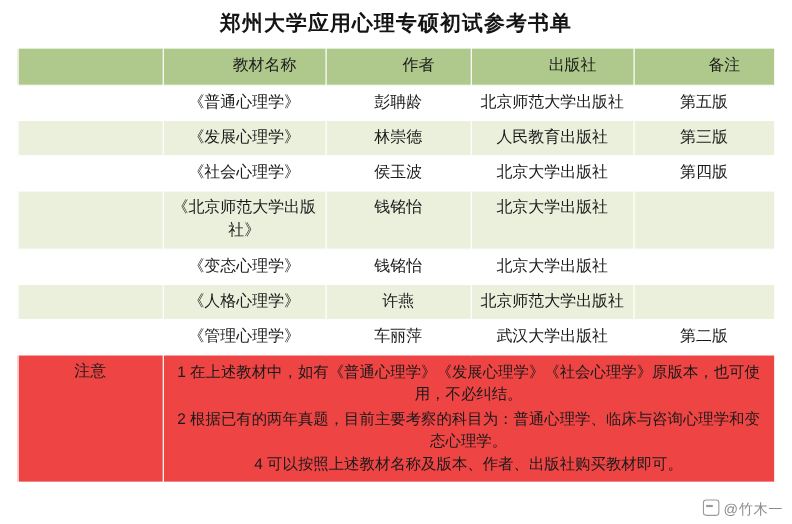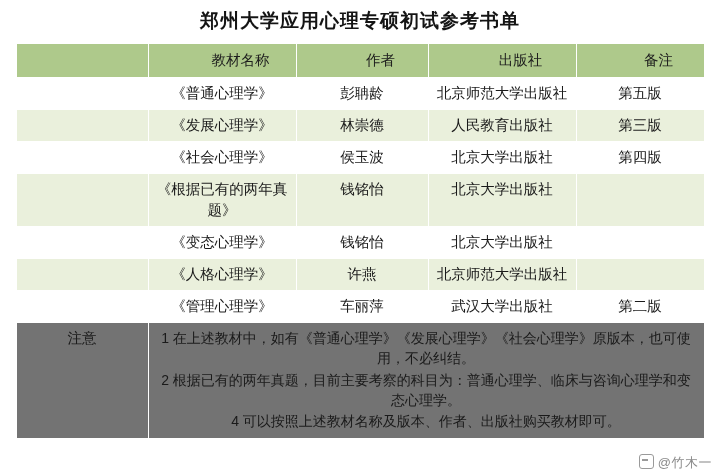--- a/index.html
+++ b/index.html
@@ -73,21 +73,21 @@
   tr.plain td {
     background: #ffffff;
   }
   td.firstcol {
     background: inherit;
   }
   tr.plain td.firstcol { background: #ffffff; }
   tr.alt td.firstcol { background: #eaf0dc; }
 
   .notes-row td {
-    background: #737373;
+    background: #ef4444;
     vertical-align: top;
   }
   .notes-label {
     text-align: left;
     padding-left: 14px;
     padding-top: 7px;
   }
   .notes-body {
     padding: 6px 10px 6px 10px;
     line-height: 1.62;
@@ -169,21 +169,21 @@
       <tr class="plain">
         <td class="firstcol"></td>
         <td>《社会心理学》</td>
         <td>侯玉波</td>
         <td>北京大学出版社</td>
         <td>第四版</td>
       </tr>
 
       <tr class="alt">
         <td class="firstcol"></td>
-        <td>《根据已有的两年真题》</td>
+        <td>《北京师范大学出版社》</td>
         <td>钱铭怡</td>
         <td>北京大学出版社</td>
         <td></td>
       </tr>
 
       <tr class="plain">
         <td class="firstcol"></td>
         <td>《变态心理学》</td>
         <td>钱铭怡</td>
         <td>北京大学出版社</td>

